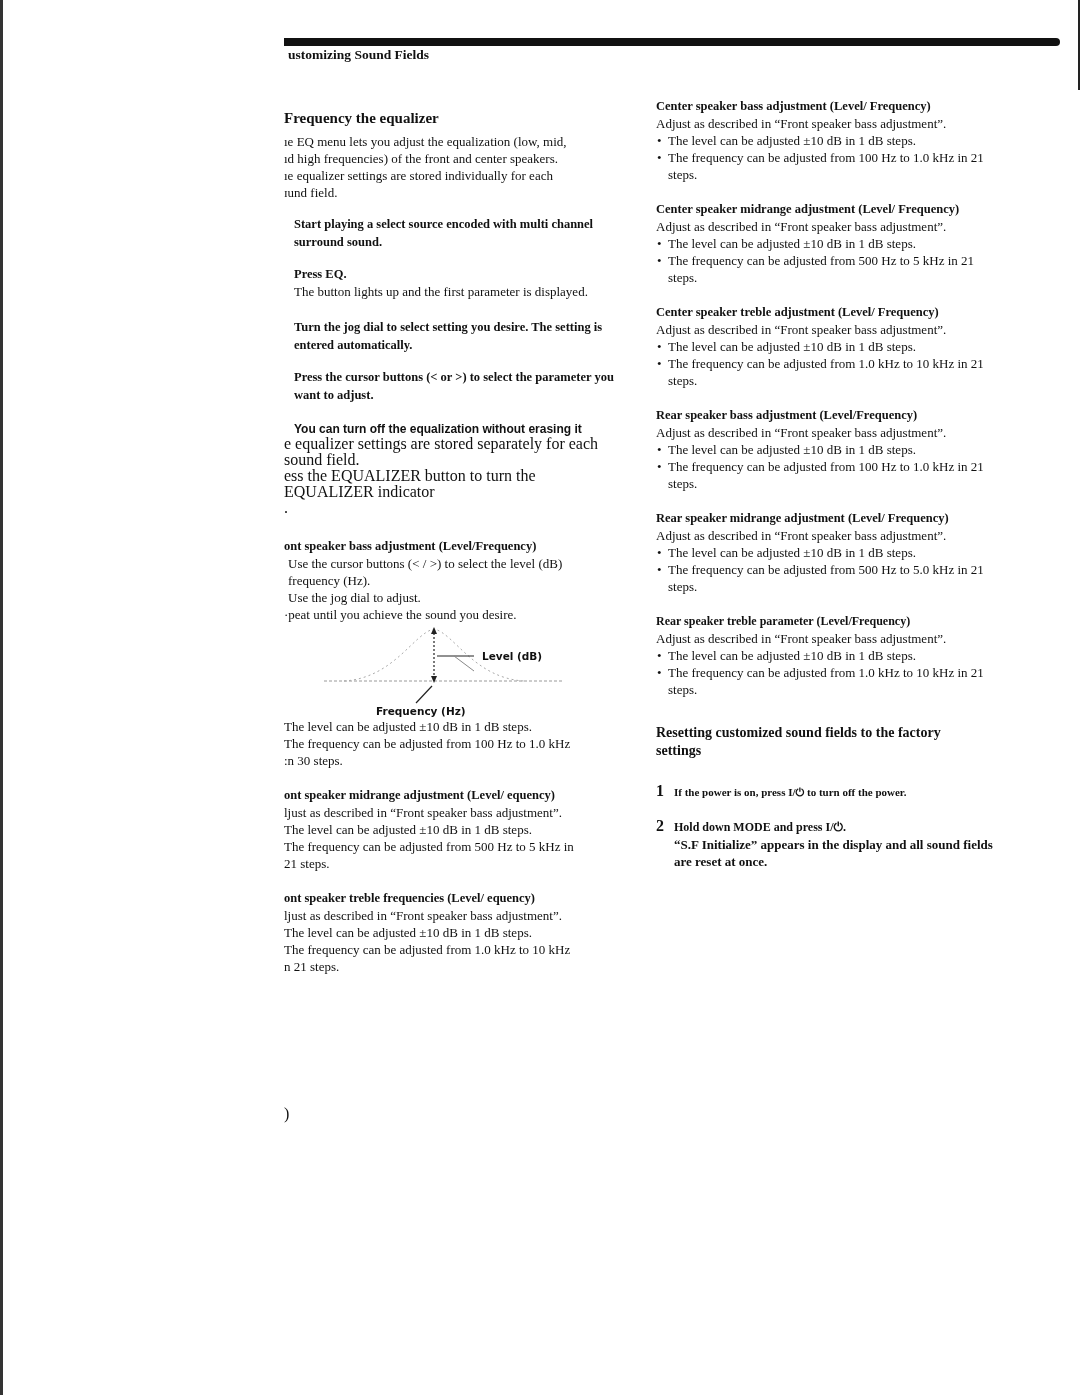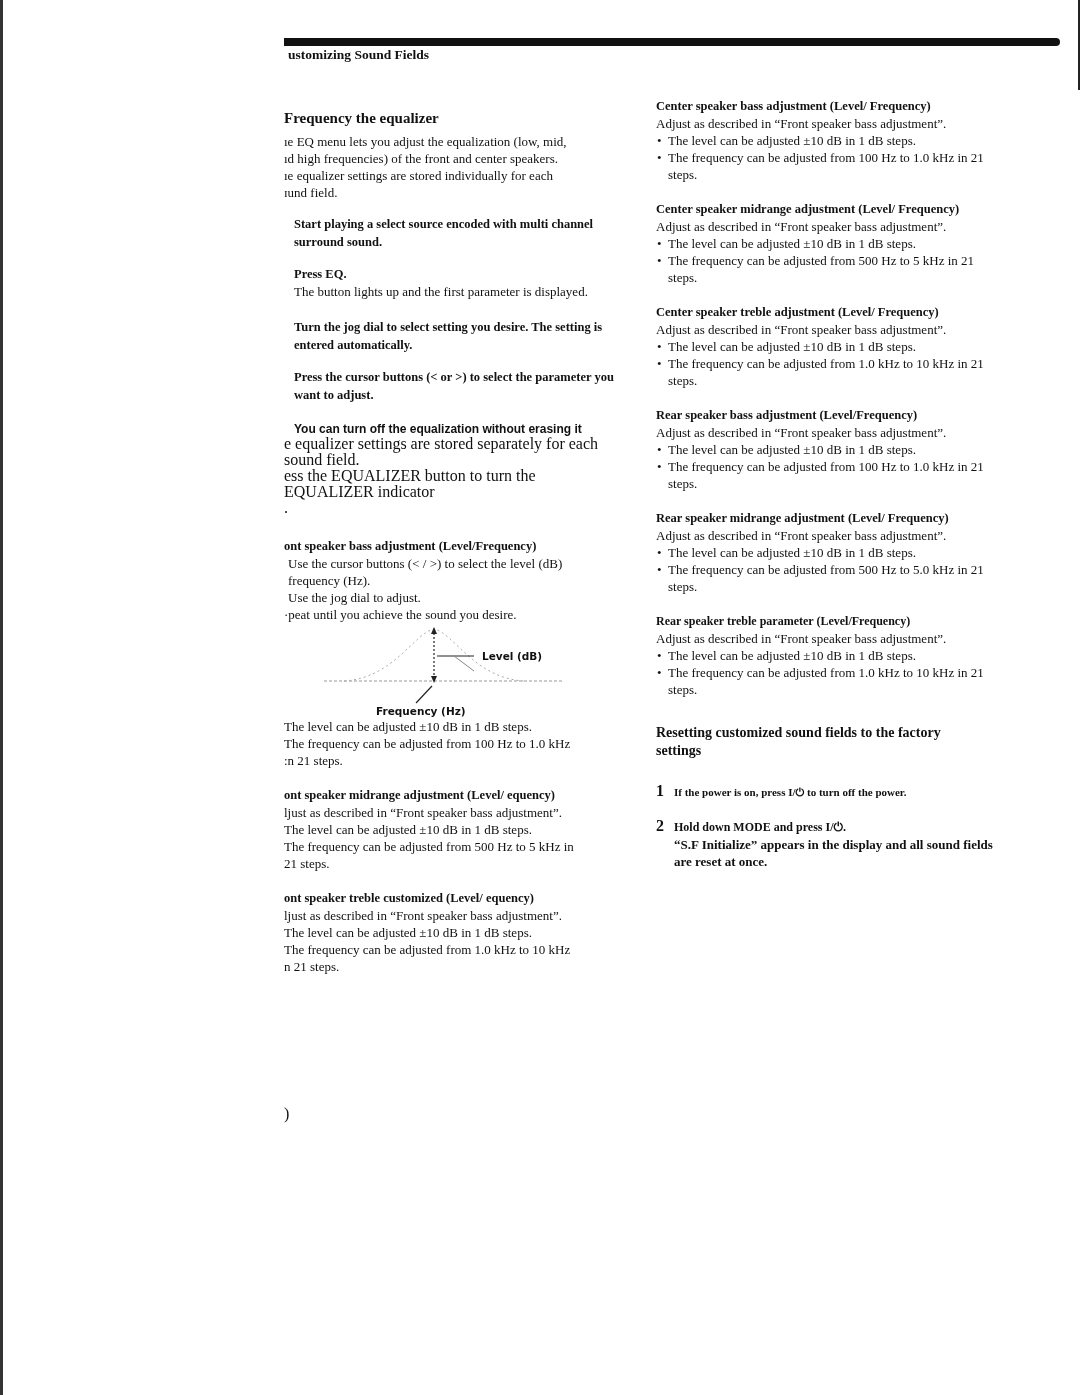--- a/index.html
+++ b/index.html
@@ -80,32 +80,32 @@
       <line x1="150" y1="33" x2="170" y2="48" stroke="#888" stroke-width="1"></line>
       <line x1="112" y1="80" x2="128" y2="63" stroke="#222" stroke-width="1.2"></line>
       <text x="178" y="37" font-family="DejaVu Sans, sans-serif" font-size="10.5" font-weight="bold" fill="#111">Level (dB)</text>
       <text x="72" y="92" font-family="DejaVu Sans, sans-serif" font-size="10.5" font-weight="bold" fill="#111">Frequency (Hz)</text>
     </svg>
   </div>
 
   <div class="serif" style="margin-bottom:18px;">
     <p class="para">The level can be adjusted ±10 dB in 1 dB steps.</p>
     <p class="para">The frequency can be adjusted from 100 Hz to 1.0 kHz</p>
-    <p class="para">:n 21 steps.</p>
+    <p class="para">:n 30 steps.</p>
   </div>
 
   <h3 class="sub sans" style="width:290px;">ont speaker midrange adjustment (Level/ equency)</h3>
   <div class="serif" style="margin-bottom:18px;">
     <p class="para">ljust as described in “Front speaker bass adjustment”.</p>
     <p class="para">The level can be adjusted ±10 dB in 1 dB steps.</p>
     <p class="para">The frequency can be adjusted from 500 Hz to 5 kHz in</p>
     <p class="para">21 steps.</p>
   </div>
 
-  <h3 class="sub sans" style="width:270px;">ont speaker treble customized (Level/ equency)</h3>
+  <h3 class="sub sans" style="width:270px;">ont speaker treble frequencies (Level/ equency)</h3>
   <div class="serif">
     <p class="para">ljust as described in “Front speaker bass adjustment”.</p>
     <p class="para">The level can be adjusted ±10 dB in 1 dB steps.</p>
     <p class="para">The frequency can be adjusted from 1.0 kHz to 10 kHz</p>
     <p class="para">n 21 steps.</p>
   </div>
 </div>
 
 <div class="col col-right">
   <div style="margin-bottom:18px;">

